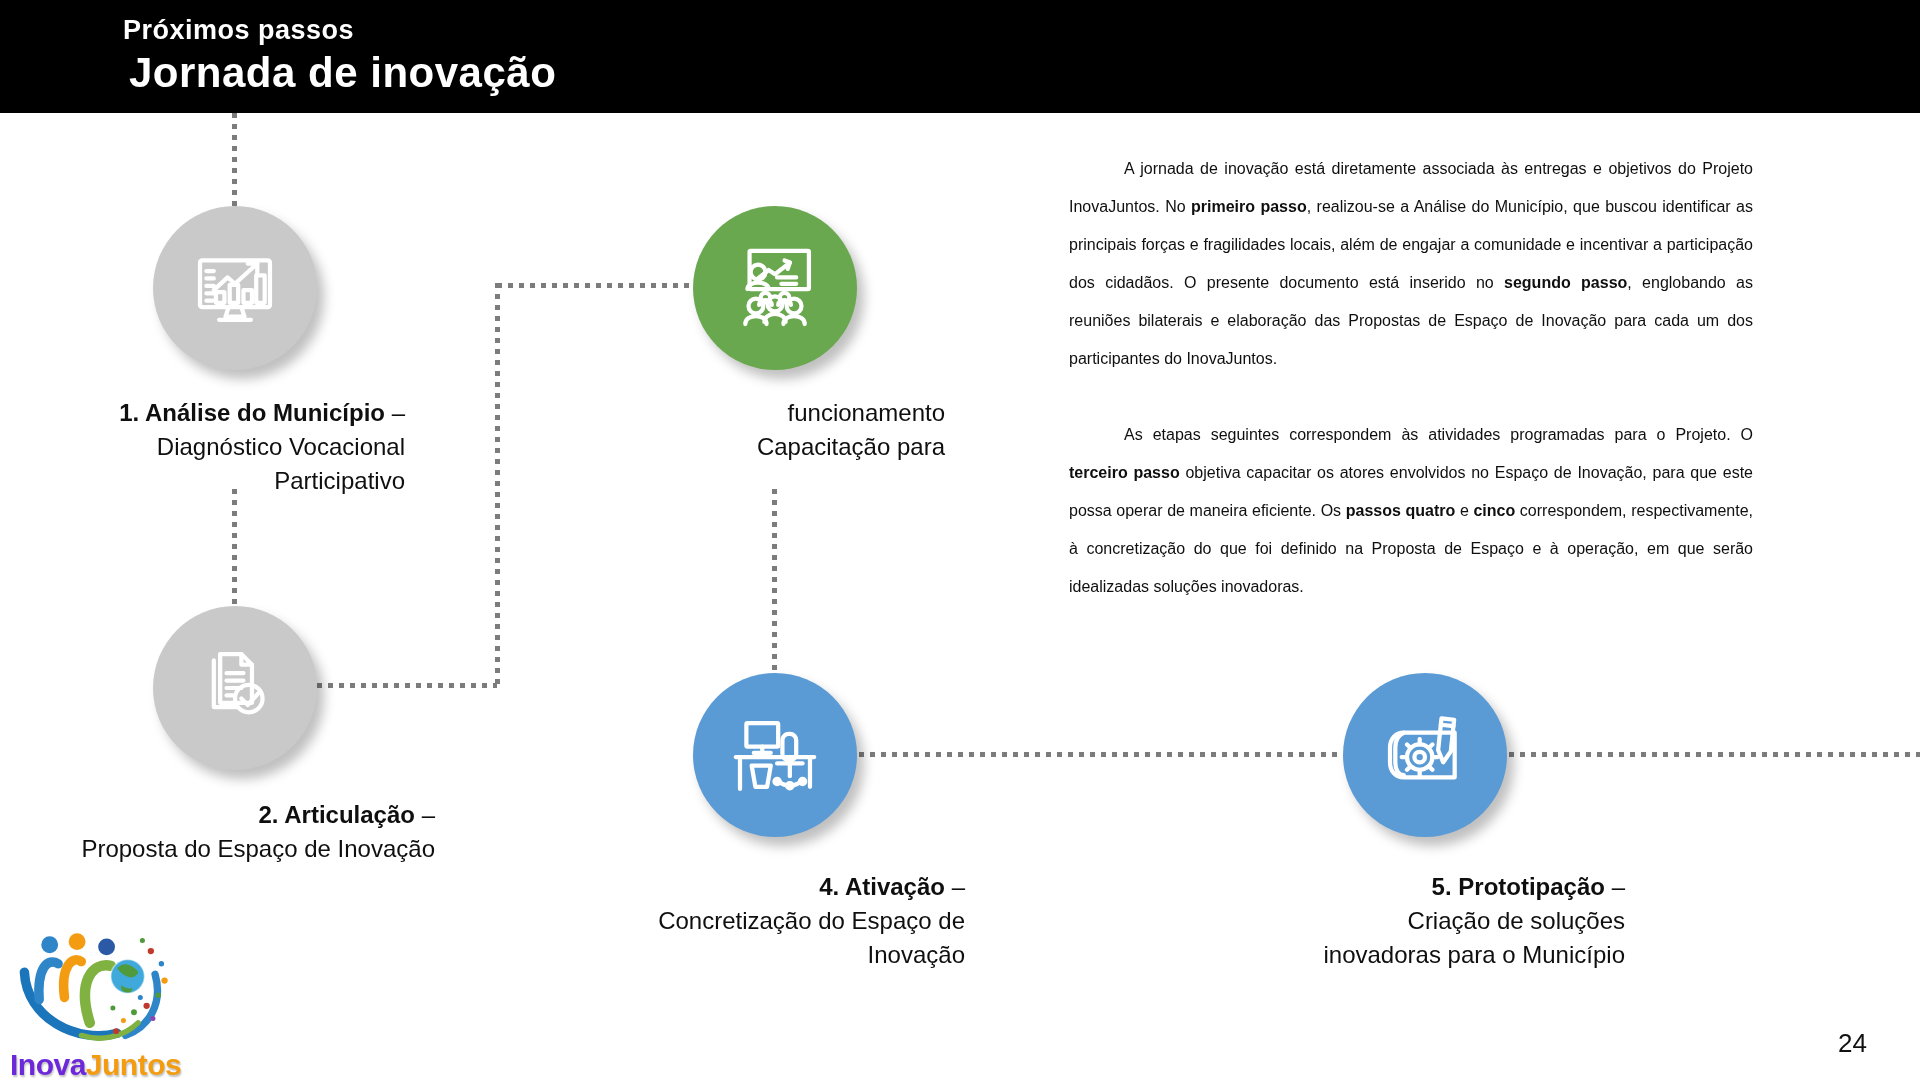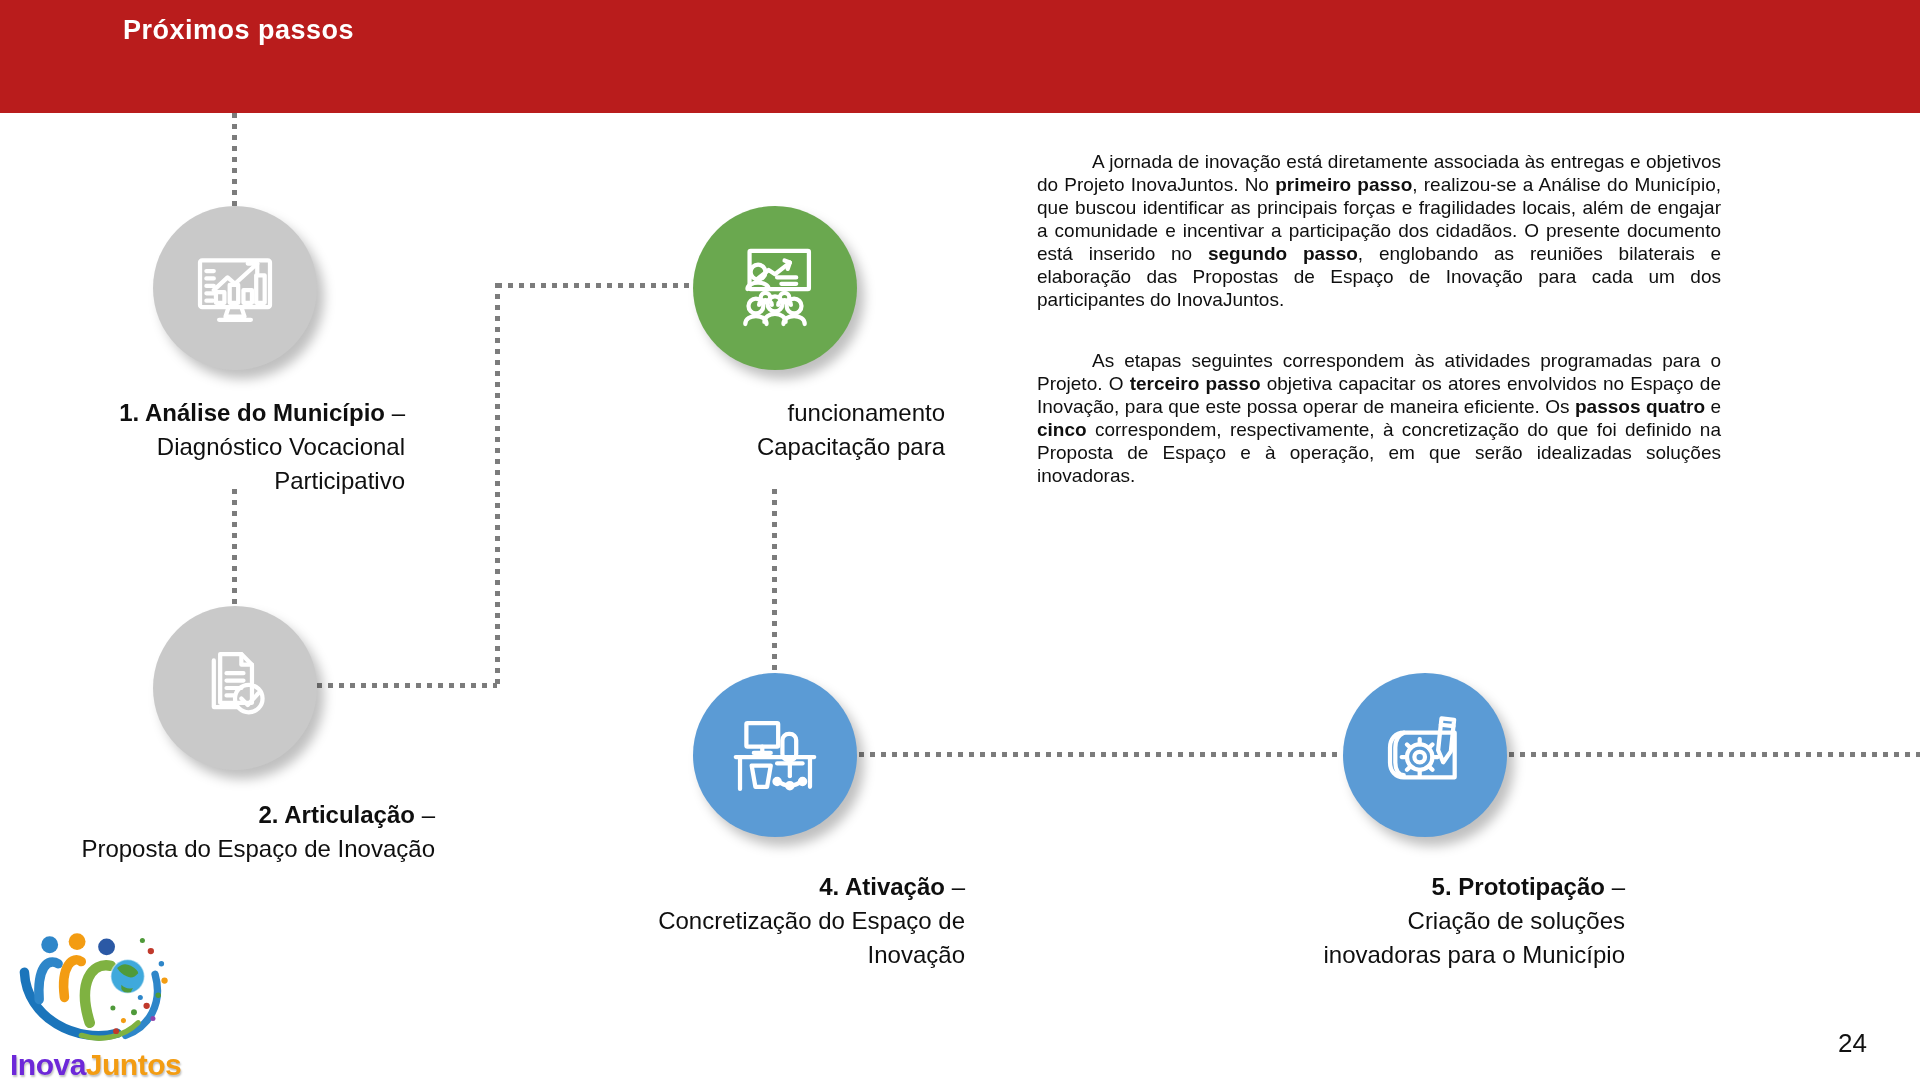--- a/index.html
+++ b/index.html
@@ -19,36 +19,37 @@
     position:absolute;width:164px;height:164px;border-radius:50%;
     display:flex;align-items:center;justify-content:center;
     box-shadow:7px 9px 12px rgba(0,0,0,.25);
   }
   .step-circle svg{width:106px;height:106px;}
   .step-circle svg *{stroke:#fff;fill:none;stroke-width:4;stroke-linecap:round;stroke-linejoin:round;}
   
   .step-label{position:absolute;text-align:right;font-size:24px;line-height:34px;color:#0f0f0f;}
   .step-label .t{font-weight:bold;}
   
-  .bodytext{position:absolute;left:1037px;top:150px;width:684px;font-size:19px;line-height:23px;text-align:justify;color:#0a0a0a;}
+  .bodytext{position:absolute;left:1069px;top:150px;width:684px;font-size:16px;line-height:38px;text-align:justify;color:#0a0a0a;}
   .bodytext p{margin:0;text-indent:55px;}
   .bodytext p + p{margin-top:38px;}
   
   .logo{position:absolute;left:10px;top:930px;width:170px;text-align:center;}
   .logotext{font-size:30px;font-weight:bold;margin-top:-4px;letter-spacing:-.5px;text-shadow:1px 2px 2px rgba(0,0,0,.25);}
   
   .pagenum{position:absolute;left:1838px;top:1028px;font-size:26px;color:#111;}
 </style>
 </head>
 <body>
 
 <div class="slide">
 
-  <header class="topbar" style="background: #b91c1c;">
+  <header class="topbar" style="background: #000000;">
     <div class="kicker">Próximos passos</div>
+    <div class="title">Jornada de inovação</div>
   </header>
 
   <div id="connectors">
       <div class="dot-v" style="left: 232px; top: 113px; height: 93px;"></div>
       <div class="dot-v" style="left: 232px; top: 489px; height: 117px;"></div>
       <div class="dot-h" style="left: 317px; top: 683px; width: 180px;"></div>
       <div class="dot-v" style="left: 495px; top: 283px; height: 405px;"></div>
       <div class="dot-h" style="left: 497px; top: 283px; width: 196px;"></div>
       <div class="dot-v" style="left: 772px; top: 489px; height: 183px;"></div>
       <div class="dot-h" style="left: 859px; top: 752px; width: 484px;"></div>

